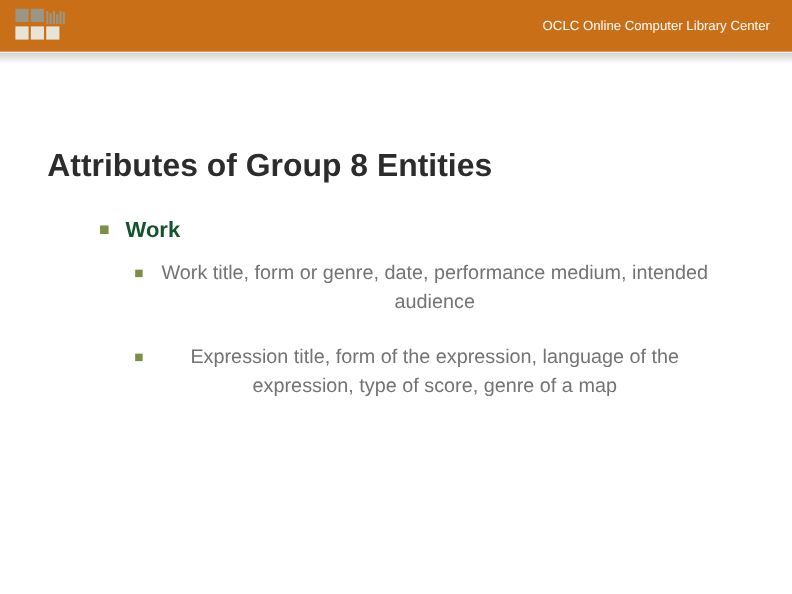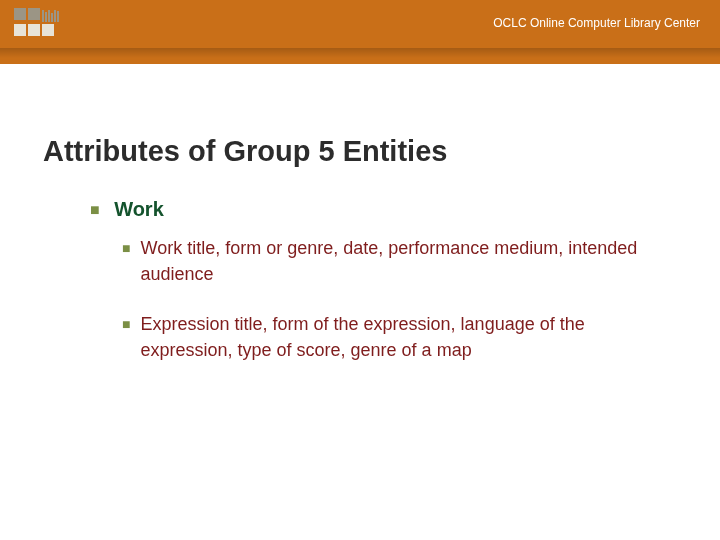--- a/index.html
+++ b/index.html
@@ -15,21 +15,21 @@
     width: 720px;
     height: 540px;
     position: relative;
     background: #ffffff;
   }
   .header-bar {
     position: absolute;
     top: 0;
     left: 0;
     width: 720px;
-    height: 64px;
+    height: 47px;
     background: #c96f18;
   }
   .logo-block {
     position: absolute;
     top: 8px;
     left: 14px;
     width: 56px;
     height: 32px;
   }
   .logo-top {
@@ -118,22 +118,23 @@
   }
   .lvl2 .bullet {
     color: #7b8f45;
     font-size: 14px;
     margin-right: 10px;
     line-height: 26px;
     flex-shrink: 0;
   }
   .lvl2 .text {
     font-size: 18px;
-    color: #7f1d1d;
+    color: #737373;
     line-height: 26px;
+    text-align: center;
   }
 </style>
 </head>
 <body>
 
 <div class="slide">
 
   <div class="header-bar">
     <div class="logo-block">
       <div class="logo-top">
@@ -151,21 +152,21 @@
       <div class="logo-bottom">
         <div class="sq"></div>
         <div class="sq"></div>
         <div class="sq"></div>
       </div>
     </div>
     <div class="header-text">OCLC Online Computer Library Center</div>
   </div>
   <div class="shadow-strip"></div>
 
-  <div class="title">Attributes of Group 5 Entities</div>
+  <div class="title">Attributes of Group 8 Entities</div>
 
   <div class="content">
 
     <div class="lvl1">
       <span class="bullet">■</span>
       <span class="label">Work</span>
     </div>
     <div class="lvl2">
       <span class="bullet">■</span>
       <span class="text">Work title, form or genre, date, performance medium, intended audience</span>

